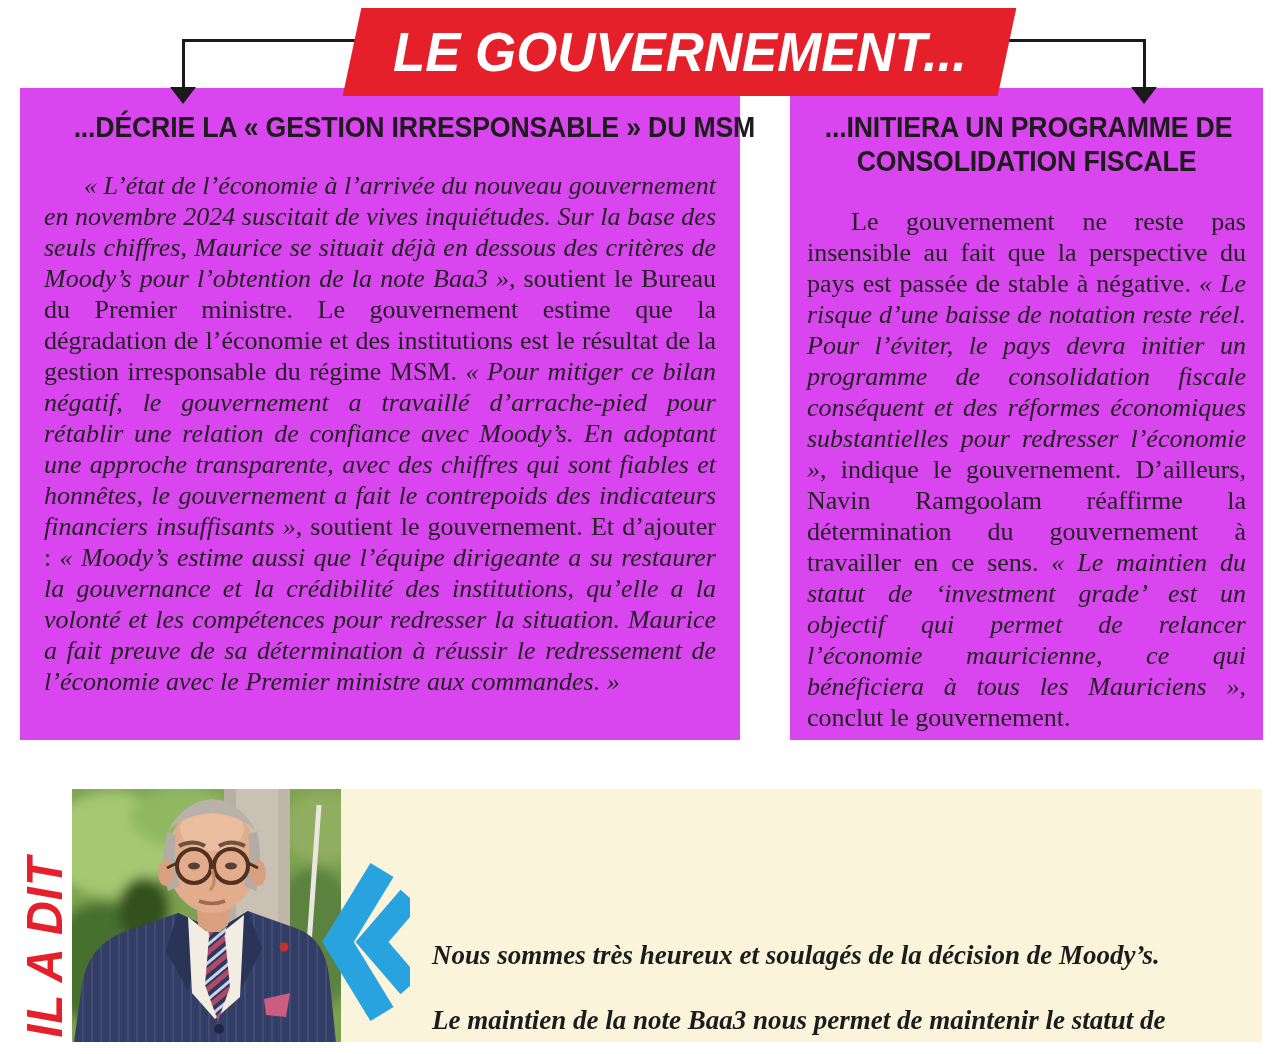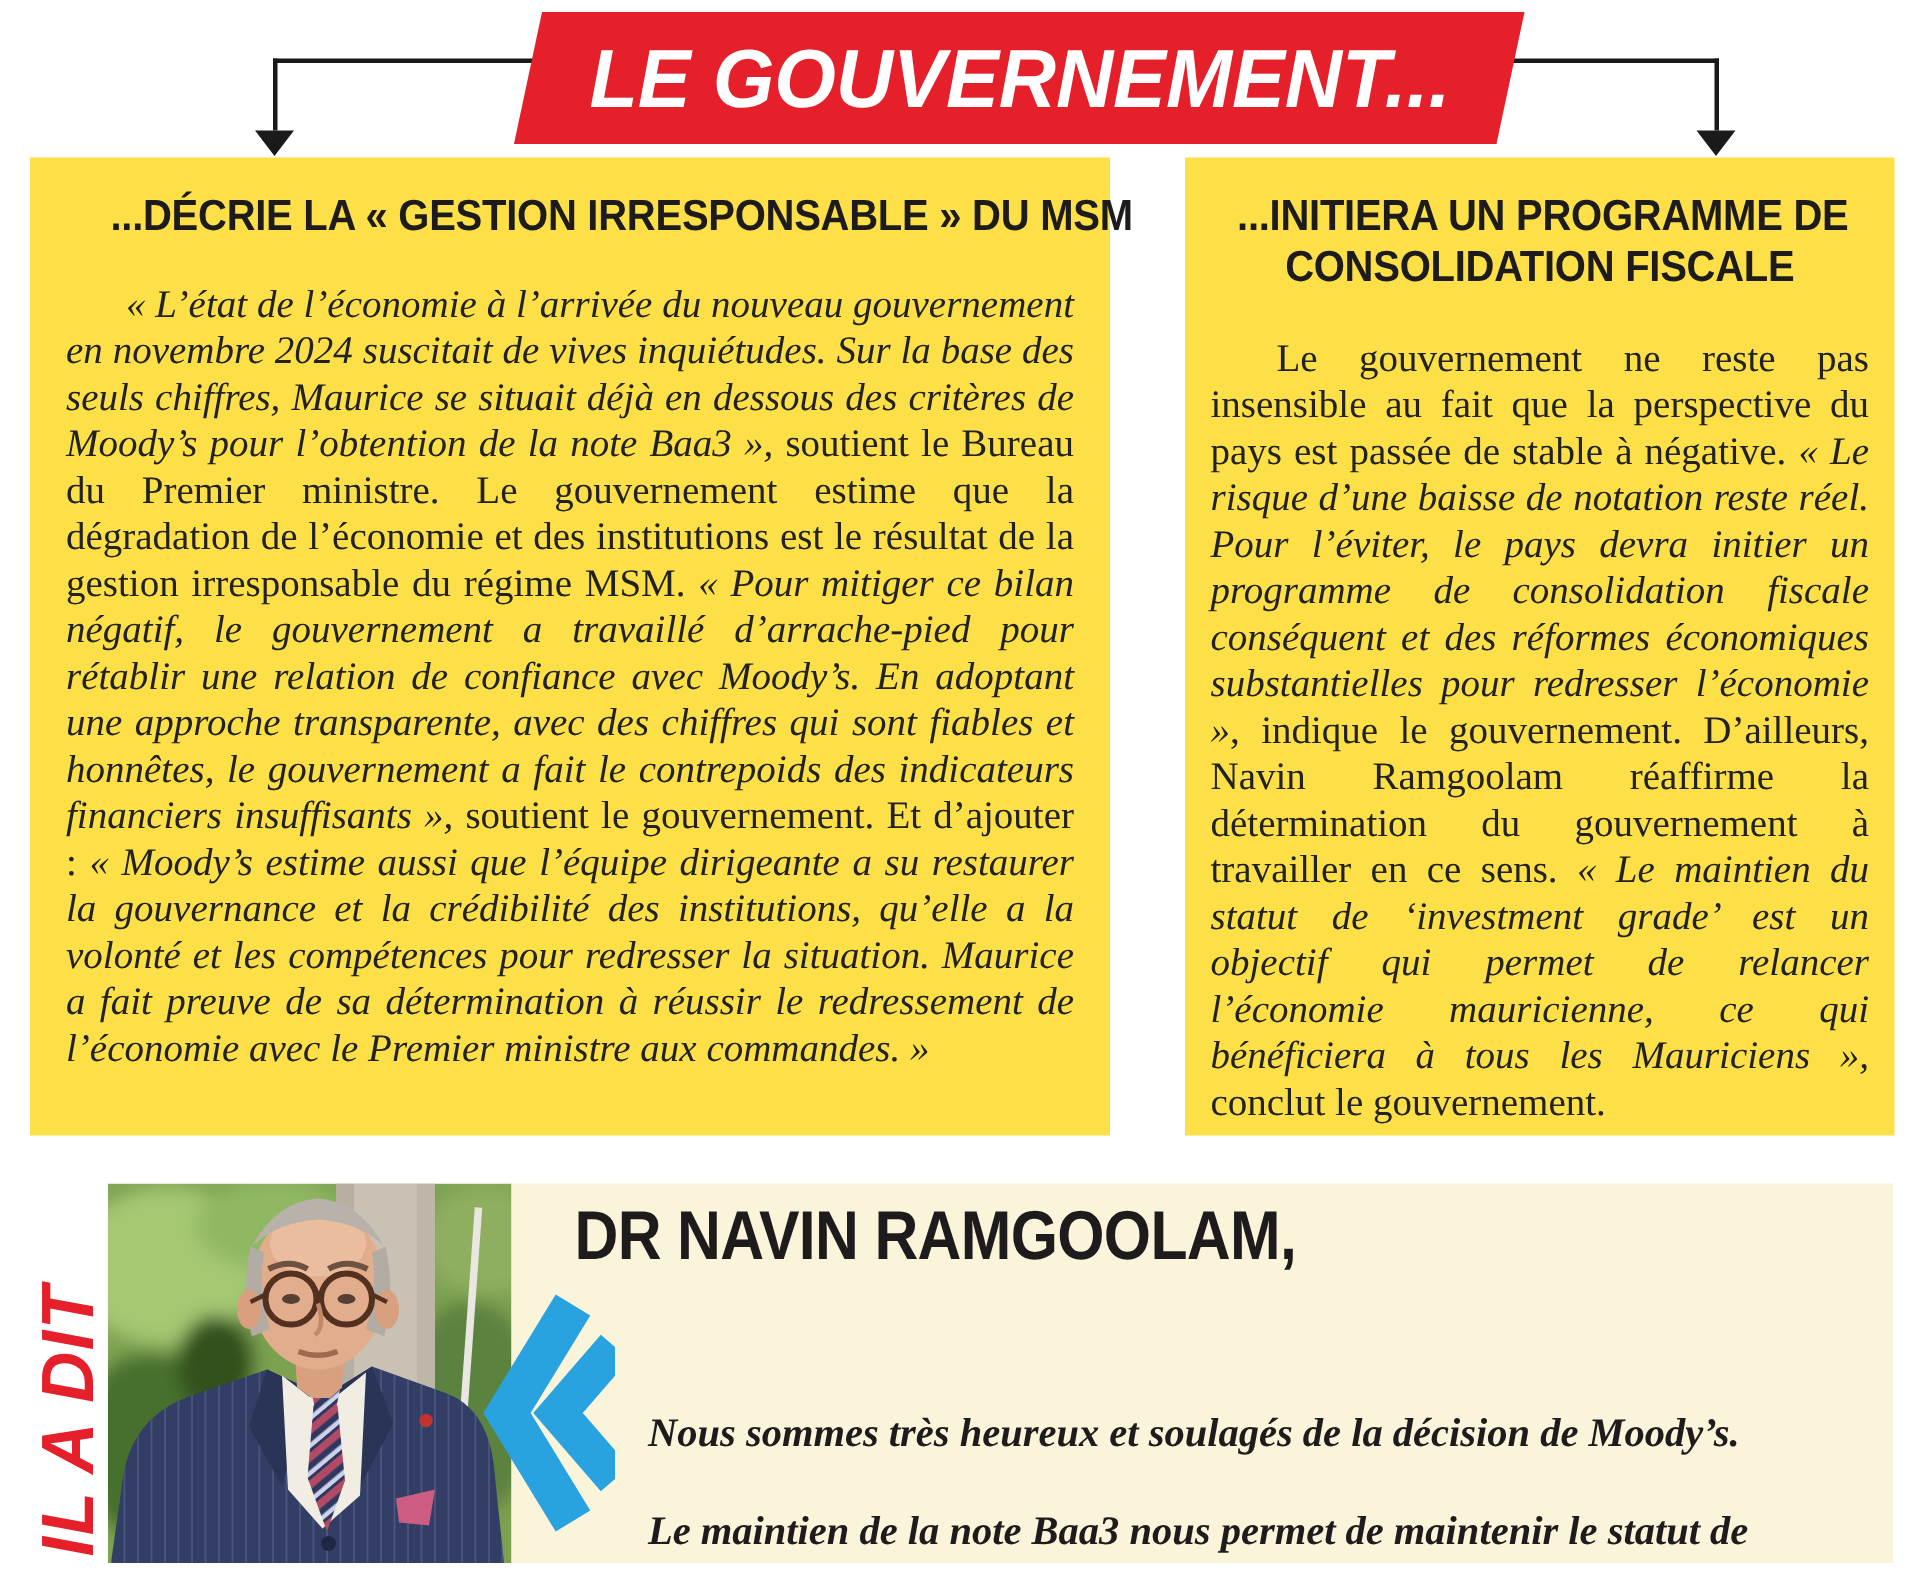--- a/index.html
+++ b/index.html
@@ -12,21 +12,21 @@
   .banner-text{position:absolute;inset:0;display:flex;align-items:center;justify-content:center;
       color:#ffffff;font-style:italic;font-weight:800;font-size:55px;letter-spacing:0px;}
   .banner-text span{display:inline-block;transform:scaleX(0.96);white-space:nowrap;}
 
   
   .hline,.vline{position:absolute;background:#1a1a1a;z-index:1;}
   .arrowhead{position:absolute;width:0;height:0;border-left:13px solid transparent;
       border-right:13px solid transparent;border-top:17px solid #1a1a1a;z-index:1;}
 
   
-  .panel{position:absolute;top:105px;height:652px;background:#fde047;box-sizing:border-box;}
+  .panel{position:absolute;top:88px;height:652px;background:#d946ef;box-sizing:border-box;}
   .panel-left{left:20px;width:720px;padding:16px 24px 0 24px;}
   .panel-right{left:790px;width:473px;padding:16px 17px 14px 17px;}
   .panel h2{margin:6px 0 0 0;text-align:center;font-size:29px;line-height:34px;
       font-weight:800;color:#1d1b1c;letter-spacing:-0.2px;}
   .panel h2 span{display:inline-block;transform:scaleX(0.92);white-space:nowrap;}
   .body-text{font-family:"Liberation Serif",serif;font-size:26px;
       line-height:31px;text-align:justify;text-indent:40px;color:#222222;}
   .panel-right .body-text{margin-top:28px;text-indent:44px;}
   .seg-italic{font-style:italic;}
   .seg-roman{font-style:normal;}
@@ -84,23 +84,20 @@
       <span>CONSOLIDATION FISCALE</span>
     </h2>
     <p class="body-text"><span class="seg-roman">Le gouvernement ne reste pas insensible au fait que la perspective du pays est passée de stable à négative. </span><span class="seg-italic">« Le risque d’une baisse de notation reste réel. Pour l’éviter, le pays devra initier un programme de consolidation fiscale conséquent et des réformes économiques substantielles pour redresser l’économie »</span><span class="seg-roman">, indique le gouvernement. D’ailleurs, Navin Ramgoolam réaffirme la détermination du gouvernement à travailler en ce sens. </span><span class="seg-italic">« Le maintien du statut de ‘investment grade’ est un objectif qui permet de relancer l’économie mauricienne, ce qui bénéficiera à tous les Mauriciens », </span><span class="seg-roman">conclut le gouvernement.</span></p>
   </div>
 
   <div class="kicker-box">
     <span>IL A DIT</span>
   </div>
 
   <div class="cream">
-    <div class="speaker-name">
-      <span>DR NAVIN RAMGOOLAM,</span>
-    </div>
     <div class="quote-text">
       <div>Nous sommes très heureux et soulagés de la décision de Moody’s.</div>
       <div>Le maintien de la note Baa3 nous permet de maintenir le statut de</div>
       <div>‘investment grade’, qui est essentiel à la régime de notre économie. »</div>
     </div>
   </div>
 
   <div class="photo">
     <svg viewBox="0 0 269 253" width="269" height="253" preserveAspectRatio="none">
       <defs>

